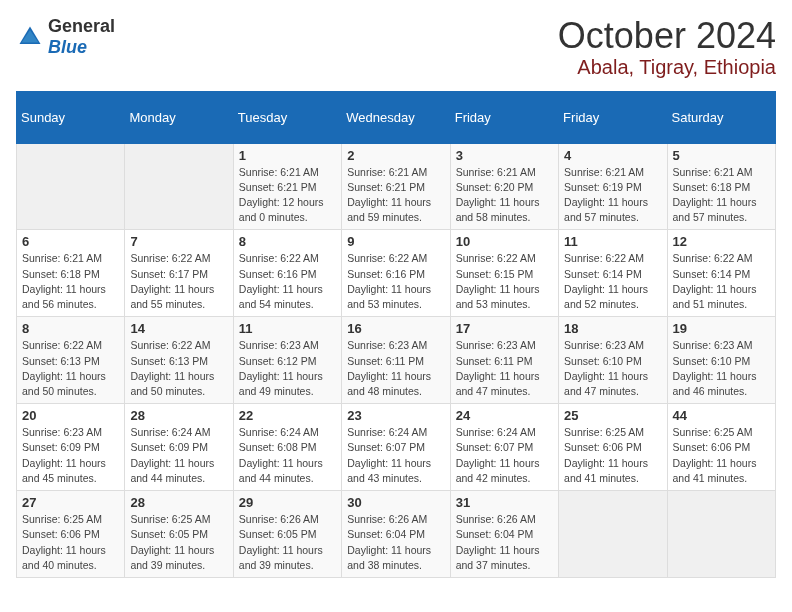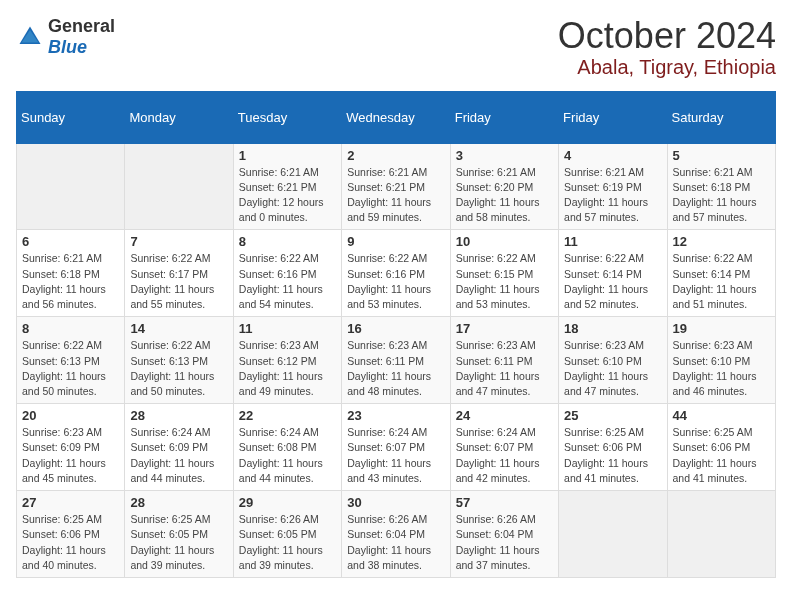--- a/index.html
+++ b/index.html
@@ -311,21 +311,21 @@
 Sunset: 6:05 PM
 Daylight: 11 hours and 39 minutes.</div>
         </td>
         <td>
           <span class="day-number">30</span>
           <div class="day-info" style="white-space: pre-line;">Sunrise: 6:26 AM
 Sunset: 6:04 PM
 Daylight: 11 hours and 38 minutes.</div>
         </td>
         <td>
-          <span class="day-number">57</span>
+          <span class="day-number">31</span>
           <div class="day-info" style="white-space: pre-line;">Sunrise: 6:26 AM
 Sunset: 6:04 PM
 Daylight: 11 hours and 37 minutes.</div>
         </td>
         <td class="empty-cell"></td>
         <td class="empty-cell"></td>
       </tr>
     </tbody>
 </table>
 

